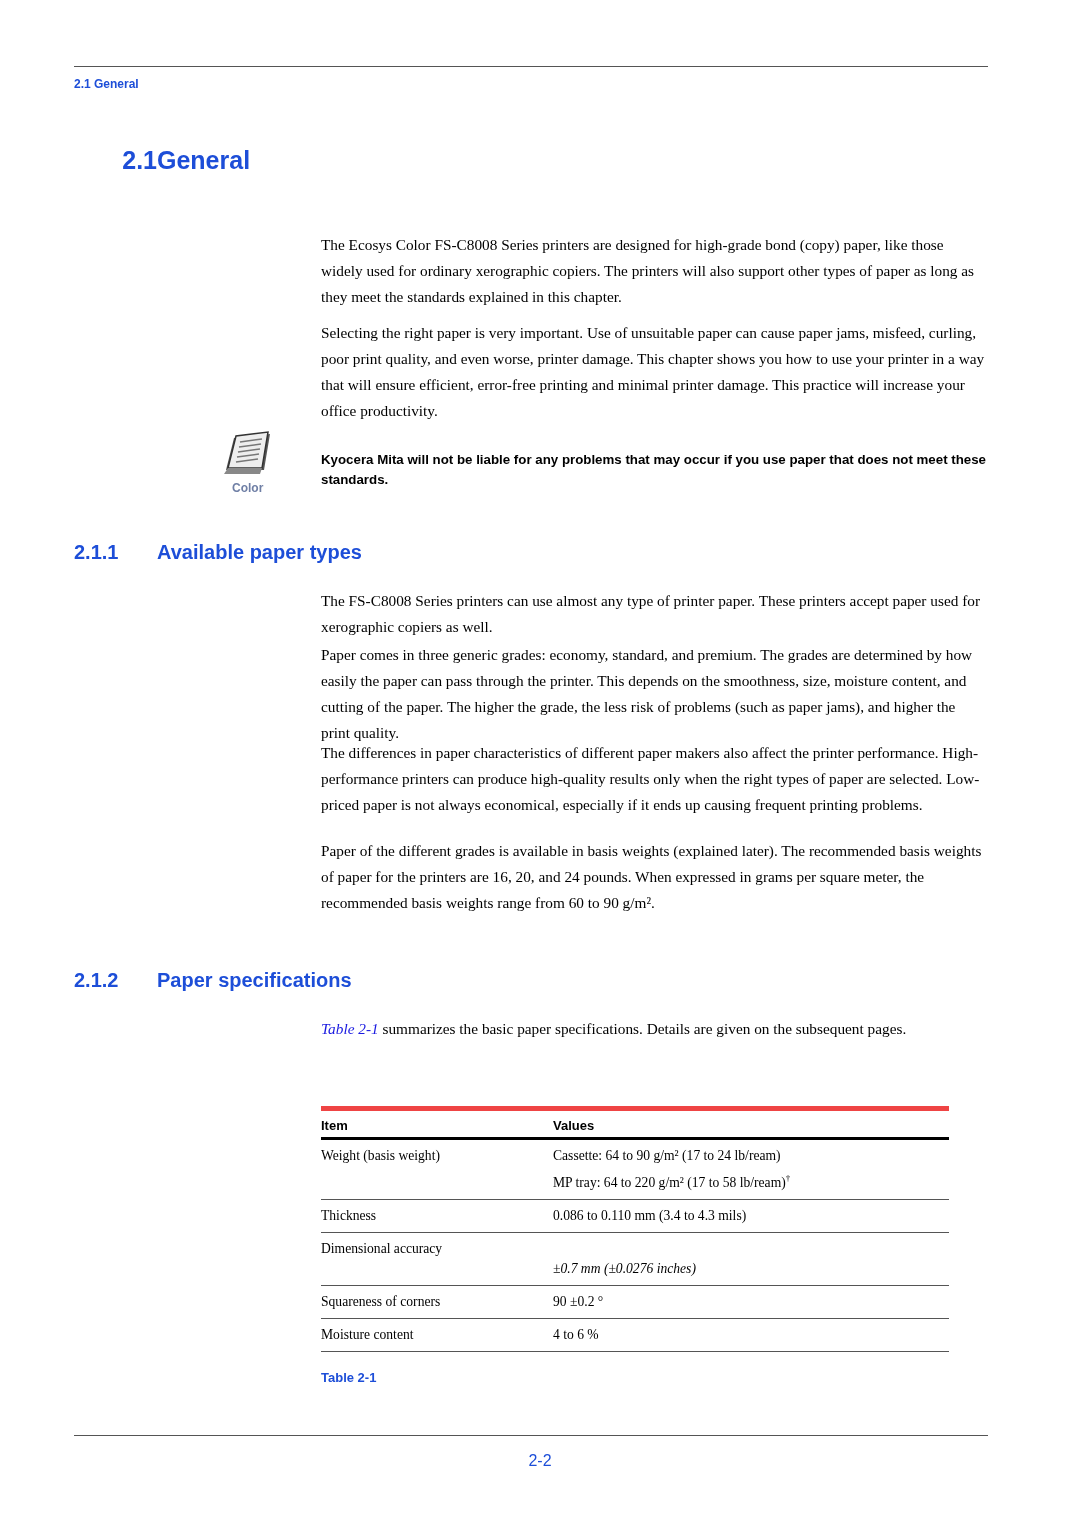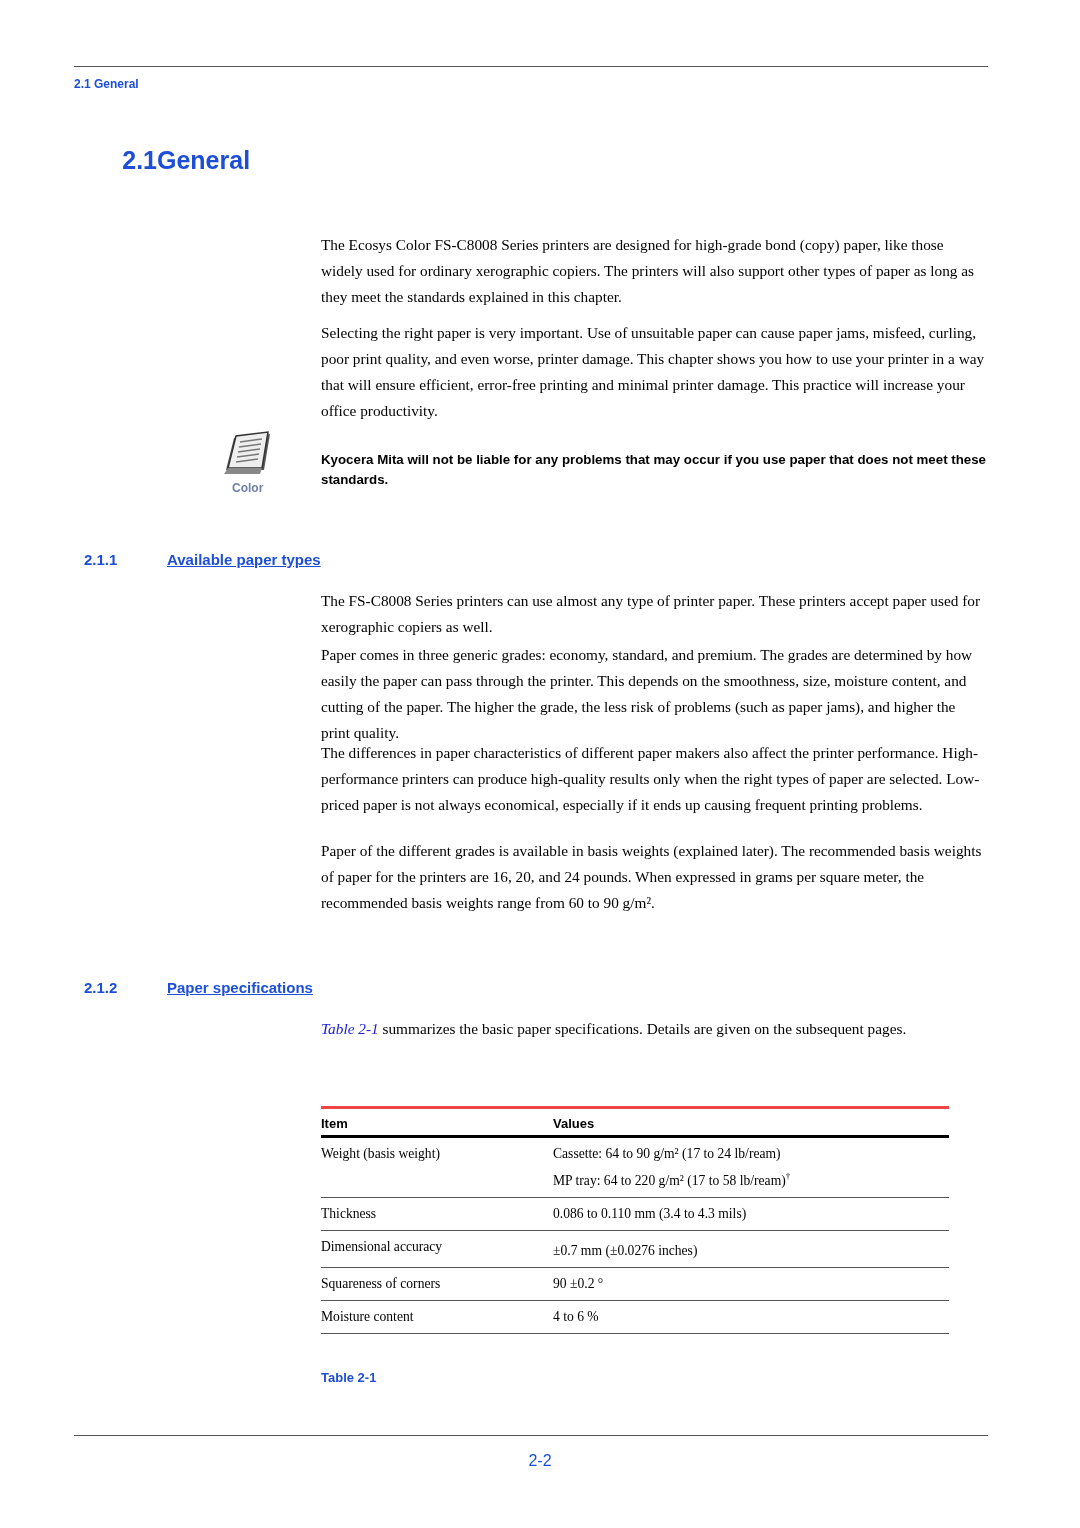--- a/index.html
+++ b/index.html
@@ -4,30 +4,30 @@
 <style>
   html, body { margin:0; padding:0; background:#ffffff; }
   body { width:1080px; height:1528px; position:relative; overflow:hidden; color:#000; }
   .sans { font-family: "Liberation Sans", sans-serif; }
   .serif { font-family: "Liberation Serif", serif; }
   .blue { color:#1d4ed8; }
   .rule { position:absolute; left:74px; width:914px; height:1px; background:#555; }
   .running-header { position:absolute; left:74px; top:77px; font-size:12px; font-weight:bold; }
   h1.title { position:absolute; left:74px; top:146px; margin:0; font-size:25px; font-weight:bold; }
   h1.title .num { display:inline-block; width:83px;text-align:right; }
-  h2.sub { position:absolute; left:74px; margin:10px; font-size:15px; font-weight:bold;text-decoration:underline; }
+  h2.sub { position:absolute; left:74px; margin:0; font-size:20px; font-weight:bold; }
   h2.sub .num { display:inline-block; width:83px; }
   .para { position:absolute; left:321px; width:666px; font-size:15.3px; line-height:26px; margin:0; }
   .note-icon { position:absolute; left:220px; top:430px; width:56px; height:48px; }
   .note-label { position:absolute; left:232px; top:481px; font-size:12px; font-weight:bold; color:#6f7fa5; }
   .note-text { position:absolute; left:321px; top:437px; width:666px; font-size:13.3px; line-height:20px; font-weight:bold;margin-top:13px; }
   a.link { color:#1a1ae0; font-style:italic; text-decoration:none; }
   table.spec { position:absolute; left:321px; top:1106px; width:628px; border-collapse:collapse; }
   table.spec th { text-align:left; font-size:13px; font-weight:bold; padding:7px 0 4px 0; }
-  table.spec thead tr { border-top:3px solid #ef4444; border-bottom:3px solid #000; }
+  table.spec thead tr { border-top:5px solid #ef4444; border-bottom:3px solid #000; }
   table.spec td { font-size:13.6px; vertical-align:top; padding:5px 0 5px 0; border-bottom:1px solid #555; line-height:22px; }
   table.spec td.item { width:232px; }
   .caption { position:absolute; left:321px; top:1370px; font-size:13px; font-weight:bold; }
   .pageno { position:absolute; left:0; width:1080px; text-align:center; top:1452px; font-size:16px; }
   sup { font-size:9px; }
 </style>
 </head>
 <body>
 
 <div class="rule" style="top:66px;"></div>
@@ -76,21 +76,21 @@
         <div>Cassette: 64 to 90 g/m² (17 to 24 lb/ream)</div>
         <div><span>MP tray: 64 to 220 g/m² (17 to 58 lb/ream)</span><sup>†</sup></div>
       </td>
     </tr>
     <tr>
       <td class="item serif">Thickness</td>
       <td class="serif">0.086 to 0.110 mm (3.4 to 4.3 mils)</td>
     </tr>
     <tr>
       <td class="item serif">Dimensional accuracy</td>
-      <td class="serif" style="padding-top:9px;">±0.7 mm (±0.0276 inches)</td>
+      <td class="serif" style="padding-top:25px;font-style:italic;">±0.7 mm (±0.0276 inches)</td>
     </tr>
     <tr>
       <td class="item serif">Squareness of corners</td>
       <td class="serif" style="">90 ±0.2 °</td>
     </tr>
     <tr>
       <td class="item serif">Moisture content</td>
       <td class="serif">4 to 6 %</td>
     </tr>
   </tbody>

